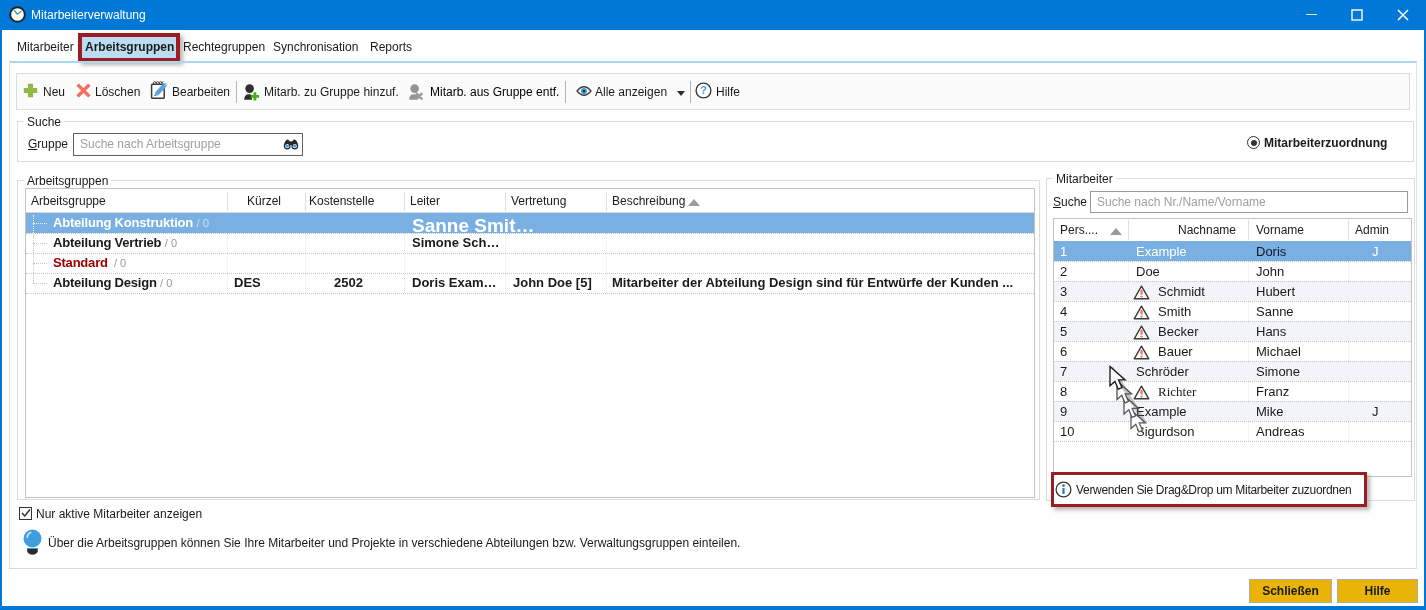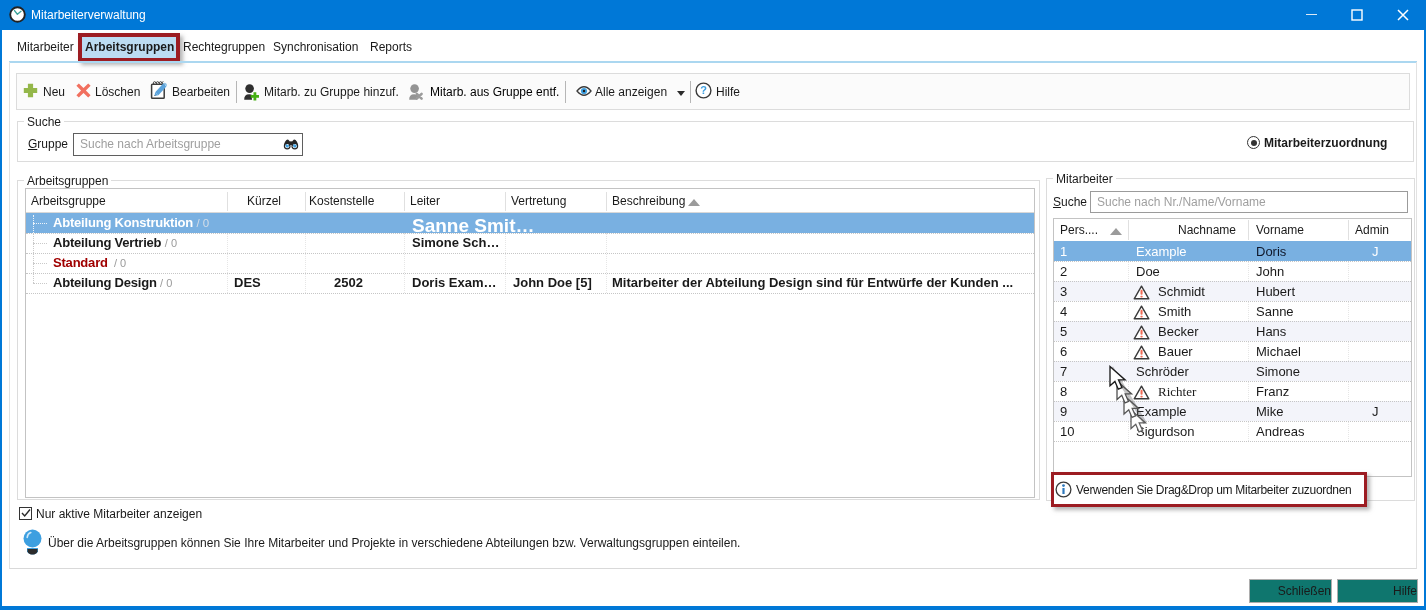--- a/index.html
+++ b/index.html
@@ -27,21 +27,21 @@
   .gblabel{background:#fff;padding:0 3px;}
   
   .field{box-sizing:border-box;background:#fff;color:#9f9f9f;}
   
   .tbl{border:1px solid #c3c3c3;box-sizing:border-box;background:#fff;}
   .rowsep{border-top:1px dotted #c6c6c6;}
   .sel{background:#79b0e1;color:#fff;}
   .alt{background:#f3f4fa;}
   .cnt{color:#9a9a9a;font-size:11px;}
   
-  .btn{background:#0f766e;border:1px solid #adadad;box-sizing:border-box;text-align:right;line-height:22px;}
+  .btn{background:#eab308;border:1px solid #adadad;box-sizing:border-box;text-align:center;line-height:22px;font-weight:bold;}
 </style>
 </head>
 <body>
 <div id="win">
 
   <div class="abs" id="titlebar"></div>
   <div class="abs" id="title">Mitarbeiterverwaltung</div>
   <div class="abs" style="left:1306px;top:14px;width:11px;height:1px;background:#dce9f5;"></div>
   <svg class="abs" style="left:1351px;top:9px;" width="12" height="12" viewBox="0 0 12 12">
       <rect x="1" y="1" width="10" height="10" fill="none" stroke="#fff" stroke-width="1.4"></rect>

